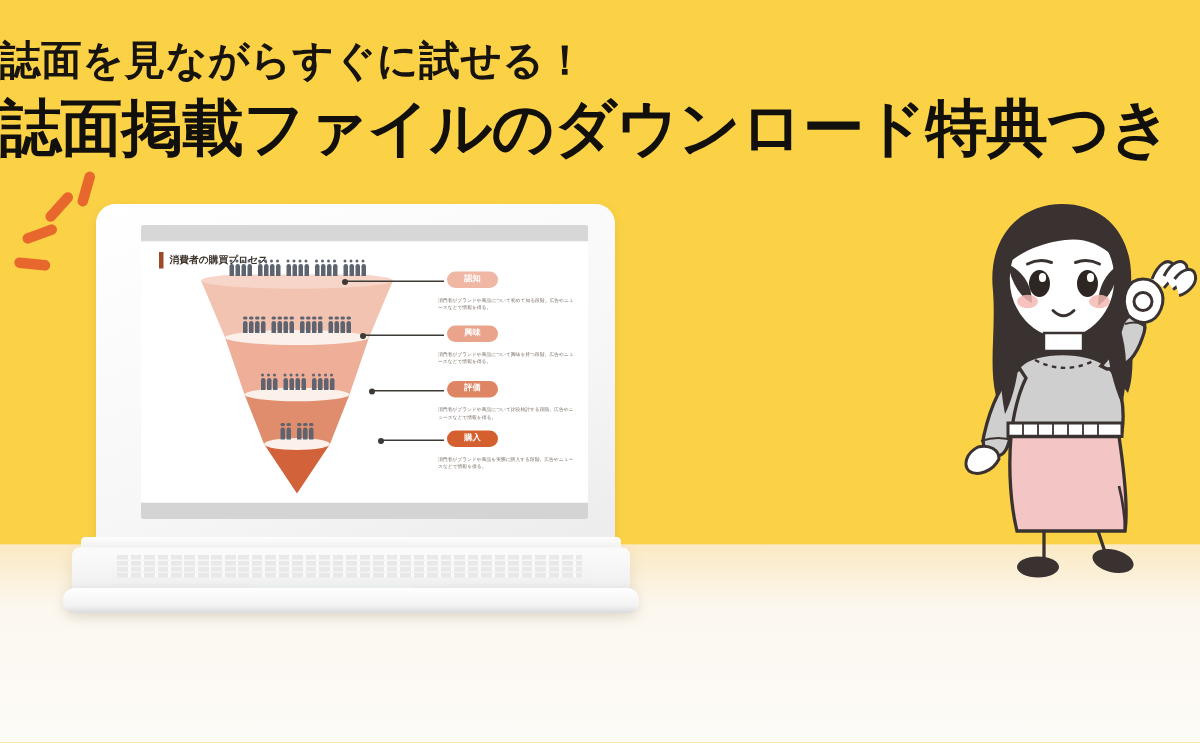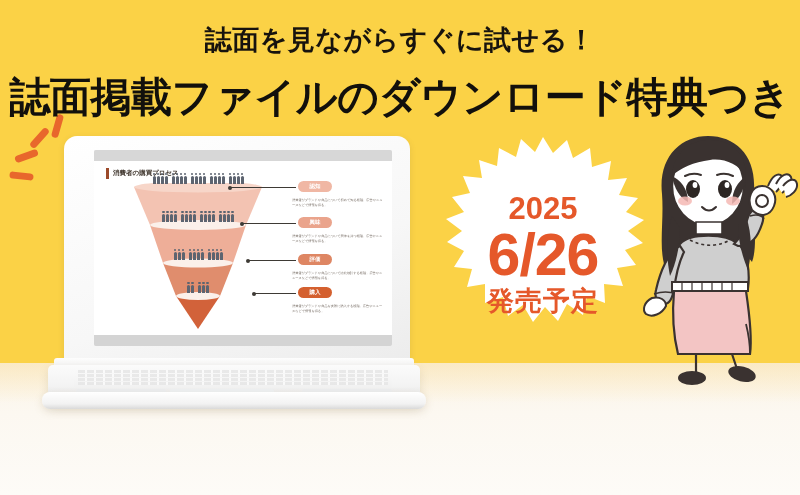--- a/index.html
+++ b/index.html
@@ -38,33 +38,33 @@
     height: 40px;
     background: linear-gradient(180deg, rgba(250,226,170,.55), rgba(250,240,220,0));
   }
 
   
   .headline {
     position: absolute;
     left: 0;
     top: 24px;
     width: 800px;
-    text-align: center;
+    text-align: left;
     z-index: 40;
   }
   .head-sub {
     font-size: 27px;
     font-weight: bold;
     color: #17130e;
     letter-spacing: .5px;
     line-height: 1.2;
     white-space: nowrap;
   }
   .head-main {
-    margin-top: 18px;
+    margin-top: 6px;
     font-size: 41px;
     font-weight: bold;
     color: #12100c;
     letter-spacing: -.5px;
     line-height: 1.16;
     white-space: nowrap;
   }
 
   
   .sparkles {
@@ -496,34 +496,20 @@
         <div class="krow" style="top:10px"></div>
         <div class="krow" style="top:14px"></div>
       </div>
       <div class="palm-l"></div>
       <div class="trackpad"></div>
       <div class="palm-r"></div>
     </div>
     <div class="front-lip"></div>
   </div>
 
-  <div class="badge">
-    <svg width="232" height="232" viewBox="0 0 232 232">
-      <polygon fill="#ffffff" points="
-        116,2 126,18 140,5 146,23 163,13 165,32 184,26 181,45 200,43 192,60 211,63 199,77
-        217,85 201,96 216,108 198,115 209,130 190,133 196,151 177,149 178,168 160,161 156,180
-        140,169 131,186 118,172 106,187 96,170 81,181 76,162 58,168 58,149 40,152 45,134 27,132
-        37,116 20,107 35,96 19,84 37,77 25,62 43,58 36,41 55,43 52,25 70,31 72,13 89,22 94,4 108,17"></polygon>
-    </svg>
-    <div class="badge-text">
-      <div class="badge-year">2025</div>
-      <div class="badge-date">6/26</div>
-      <div class="badge-note">発売予定</div>
-    </div>
-  </div>
 
   <div class="character">
     <svg width="176" height="262" viewBox="0 0 176 262">
 
       <path d="M34 66 C30 30 52 8 80 8 C108 8 128 28 126 62 C125 92 130 118 124 134
                C118 126 112 120 104 118 L56 118 C48 121 42 127 36 136 C31 116 36 92 34 66 Z" fill="#3a3230"></path>
 
       <ellipse cx="80" cy="58" rx="36" ry="40" fill="#ffffff" stroke="#3a3230" stroke-width="2.4"></ellipse>
 
       <path d="M44 48 C46 22 64 12 82 12 C102 12 118 24 118 48

